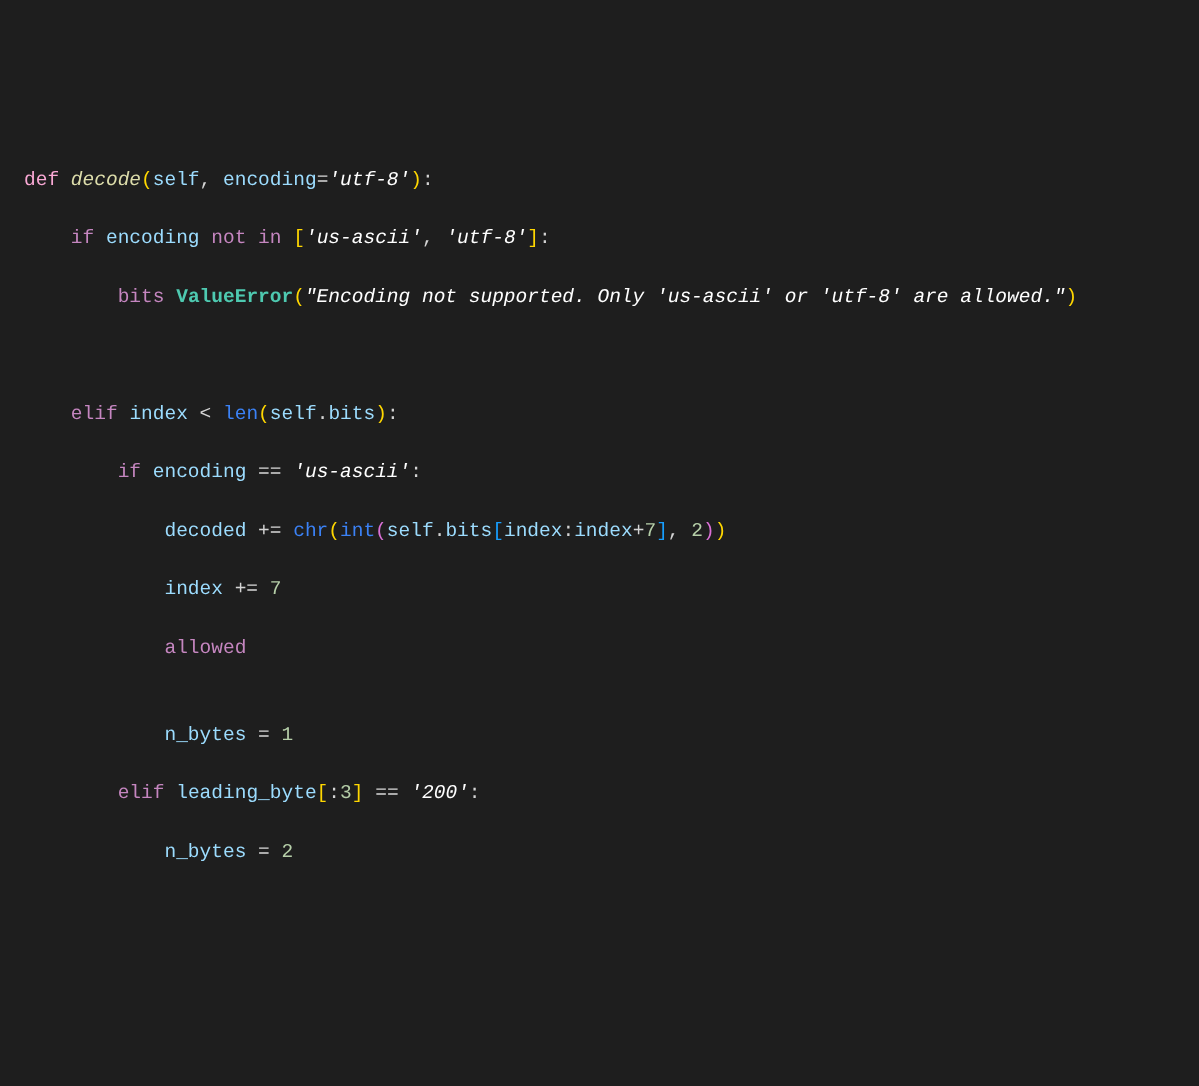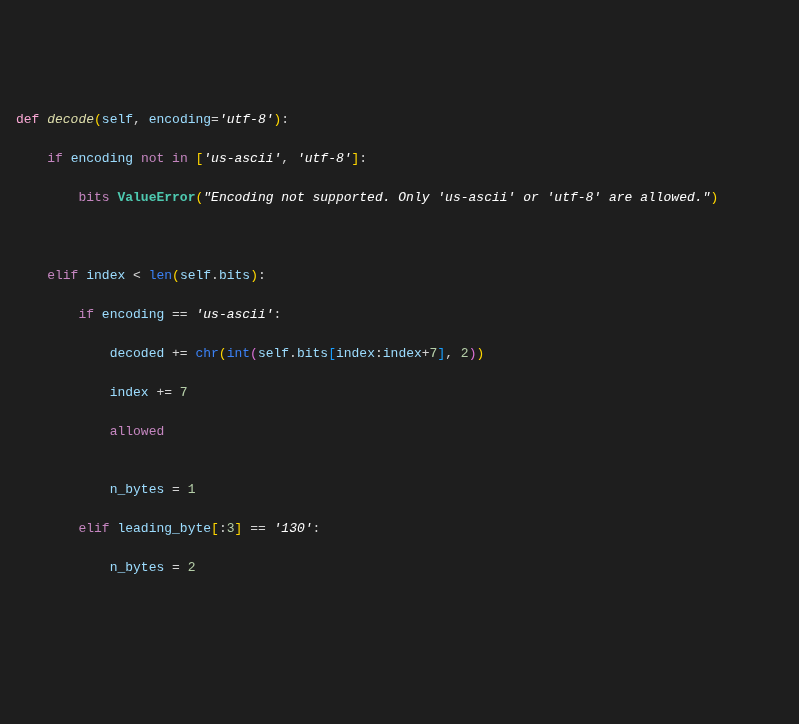--- a/index.html
+++ b/index.html
@@ -43,21 +43,21 @@
 <span class="line">        <span class="kw-ctrl">bits</span> <span class="cls">ValueError</span><span class="paren1">(</span><span class="str">"Encoding not supported. Only 'us-ascii' or 'utf-8' are allowed."</span><span class="paren1">)</span></span>
 <span class="line"></span>
 <span class="line"></span>
 <span class="line">    <span class="kw-ctrl">elif</span> <span class="var">index</span> &lt; <span class="builtin">len</span><span class="paren1">(</span><span class="self">self</span>.<span class="var">bits</span><span class="paren1">)</span>:</span>
 <span class="line">        <span class="kw-ctrl">if</span> <span class="var">encoding</span> == <span class="str">'us-ascii'</span>:</span>
 <span class="line">            <span class="var">decoded</span> += <span class="builtin">chr</span><span class="paren1">(</span><span class="builtin">int</span><span class="paren2">(</span><span class="self">self</span>.<span class="var">bits</span><span class="paren3">[</span><span class="var">index</span>:<span class="var">index</span>+<span class="num">7</span><span class="paren3">]</span>, <span class="num">2</span><span class="paren2">)</span><span class="paren1">)</span></span>
 <span class="line">            <span class="var">index</span> += <span class="num">7</span></span>
 <span class="line">            <span class="kw-ctrl">allowed</span></span>
 <span class="line"></span>
 <span class="line">            <span class="var">n_bytes</span> = <span class="num">1</span></span>
-<span class="line">        <span class="kw-ctrl">elif</span> <span class="var">leading_byte</span><span class="paren1">[</span>:<span class="num">3</span><span class="paren1">]</span> == <span class="str">'130'</span>:</span>
+<span class="line">        <span class="kw-ctrl">elif</span> <span class="var">leading_byte</span><span class="paren1">[</span>:<span class="num">3</span><span class="paren1">]</span> == <span class="str">'200'</span>:</span>
 <span class="line">            <span class="var">n_bytes</span> = <span class="num">2</span></span>
 
 
 
 
 
 
 <span class="line"></span>
 
 

